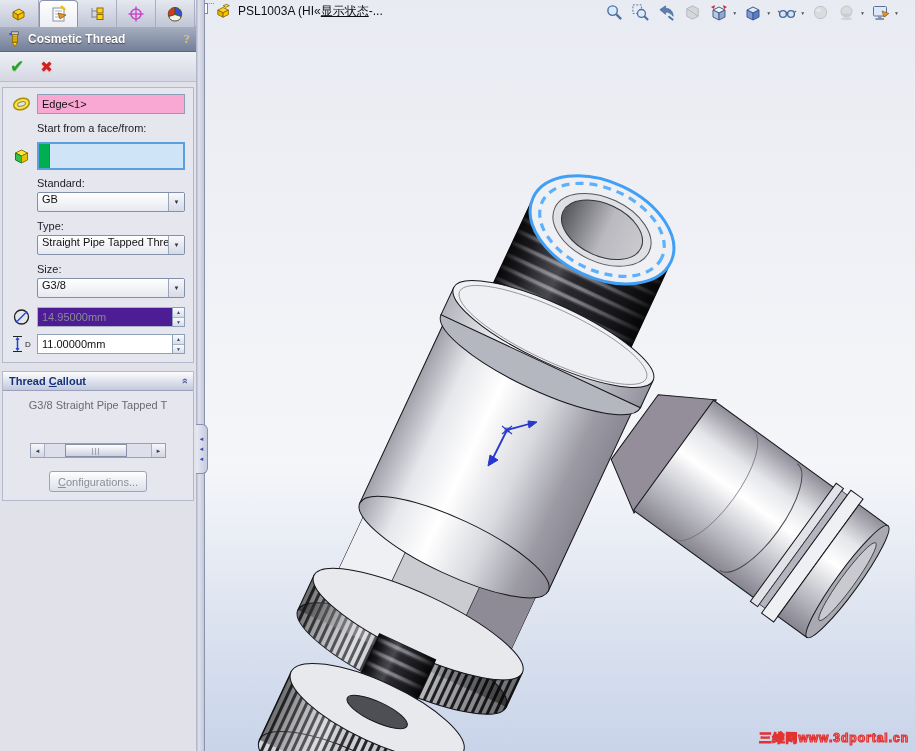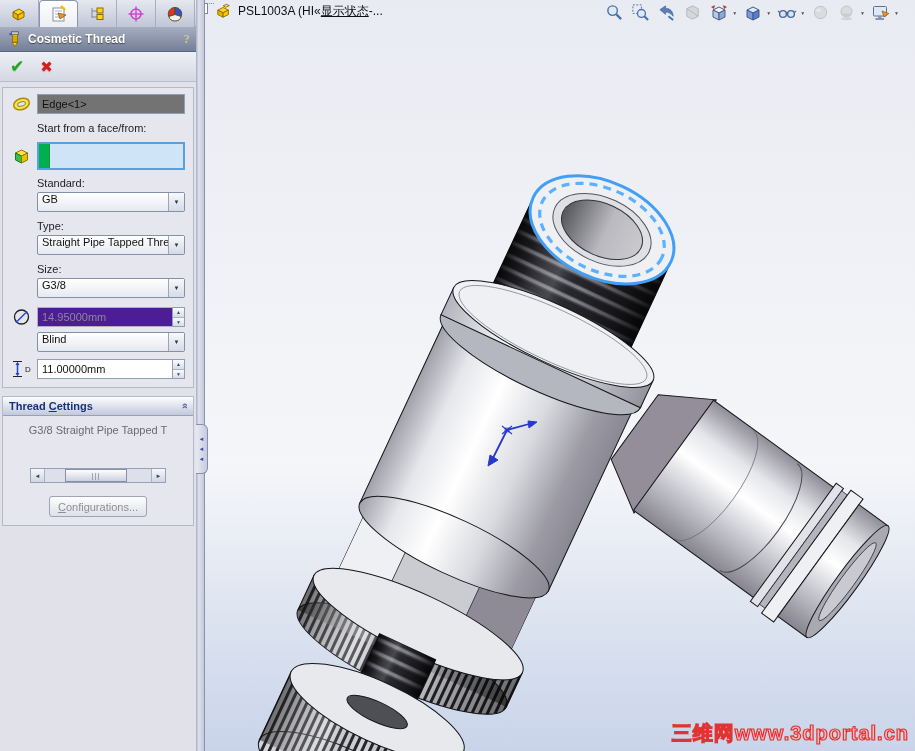--- a/index.html
+++ b/index.html
@@ -31,21 +31,21 @@
     color:#16327c;font-weight:bold;font-size:11px;}
   .chevron{display:inline-block;transform:rotate(-90deg);color:#5a68a0;font-size:11px;font-weight:bold;}
   .u{text-decoration:underline;}
   .group-body{padding:0 8px 8px 8px;}
 
   .row{display:flex;align-items:center;margin-top:6px;}
   .ricon{flex:0 0 26px;display:flex;align-items:center;}
   .flabel{margin:8px 0 0 26px;color:#1c1c28;}
   .flabel.tight{margin-top:7px;}
 
-  .textbox{flex:1;height:20px;background:#737373;border:1px solid #8ea0b8;
+  .textbox{flex:1;height:20px;background:#f9a8d4;border:1px solid #8ea0b8;
     display:flex;align-items:center;padding:0 4px;color:#111;}
   .selbox{flex:1;height:28px;border:2px solid #5a9fe0;background:#cfe4f7;display:flex;}
   .selbox .chip{width:11px;background:#00b050;border-right:1px solid #2a8a3a;}
 
   .dropdown{height:20px;margin:3px 0 0 26px;border:1px solid #8290aa;border-radius:2px;
     background:linear-gradient(#ffffff,#e6e9f0);display:flex;align-items:flex-start;position:relative;}
   .dd-text{padding-left:4px;flex:1;white-space:nowrap;overflow:hidden;color:#111;}
   .dd-btn{width:16px;height:100%;border-left:1px solid #9aa4ba;display:flex;align-items:center;
     justify-content:center;font-size:6px;color:#2a3550;background:linear-gradient(#f8f9fb,#d6dae6);}
 
@@ -89,21 +89,21 @@
     text-align:center;color:#333;}
   .tree-dash{width:5px;border-top:1px dotted #8890a0;margin:0 1px;}
   .tree-label{margin-left:5px;white-space:nowrap;}
 
   .hud{position:absolute;top:2px;right:16px;display:flex;align-items:center;gap:5px;z-index:4;}
   .hicon{width:21px;height:21px;display:flex;align-items:center;justify-content:center;}
   .hicon.disabled{filter:grayscale(1);opacity:.45;}
   .hud .caret{font-size:5px;color:#555;margin-left:-2px;}
 
   .model-svg{position:absolute;left:0;top:0;}
-  .watermark{position:absolute;right:6px;bottom:4px;font-size:20px;font-weight:bold;letter-spacing:1px;
+  .watermark{position:absolute;right:6px;bottom:4px;font-size:12px;font-weight:bold;letter-spacing:1px;
     color:#f6bcbc;-webkit-text-stroke:1.2px #e23333;white-space:nowrap;}
 </style>
 </head>
 <body>
 
 <div class="stage">
 
   <div class="left-panel">
 
     <div class="pm-tabs">
@@ -225,24 +225,20 @@
           </span>
           <div class="spinner disabled">
             <div class="spin-field">14.95000mm</div>
             <div class="spin-btns">
               <div class="sb">▲</div>
               <div class="sb">▼</div>
             </div>
           </div>
         </div>
 
-        <div class="dropdown" style="margin-top:5px;">
-          <span class="dd-text">Blind</span>
-          <span class="dd-btn">▼</span>
-        </div>
 
         <div class="row" style="margin-top:7px;">
           <span class="ricon">
             <svg width="13" height="20" viewBox="0 0 13 20">
               <line x1="2" y1="2.5" x2="11" y2="2.5" stroke="#222"></line>
               <line x1="2" y1="17.5" x2="11" y2="17.5" stroke="#222"></line>
               <line x1="6.5" y1="4" x2="6.5" y2="16" stroke="#2244cc" stroke-width="1.5"></line>
               <polygon points="4.5,6 6.5,2.8 8.5,6" fill="#2244cc"></polygon>
               <polygon points="4.5,14 6.5,17.2 8.5,14" fill="#2244cc"></polygon>
             </svg>
@@ -255,21 +251,21 @@
               <div class="sb">▼</div>
             </div>
           </div>
         </div>
 
       </div>
     </div>
 
     <div class="group">
       <div class="group-header">
-        <span><span>Thread </span><span class="u">C</span><span>ettings</span></span>
+        <span><span>Thread </span><span class="u">C</span><span>allout</span></span>
         <span class="chevron">»</span>
       </div>
       <div class="group-body">
         <div class="callout-text">G3/8 Straight Pipe Tapped T</div>
         <div class="hscroll">
           <div class="hs-btn left">◄</div>
           <div class="hs-track">
             <div class="hs-thumb">|||</div>
           </div>
           <div class="hs-btn right">►</div>

